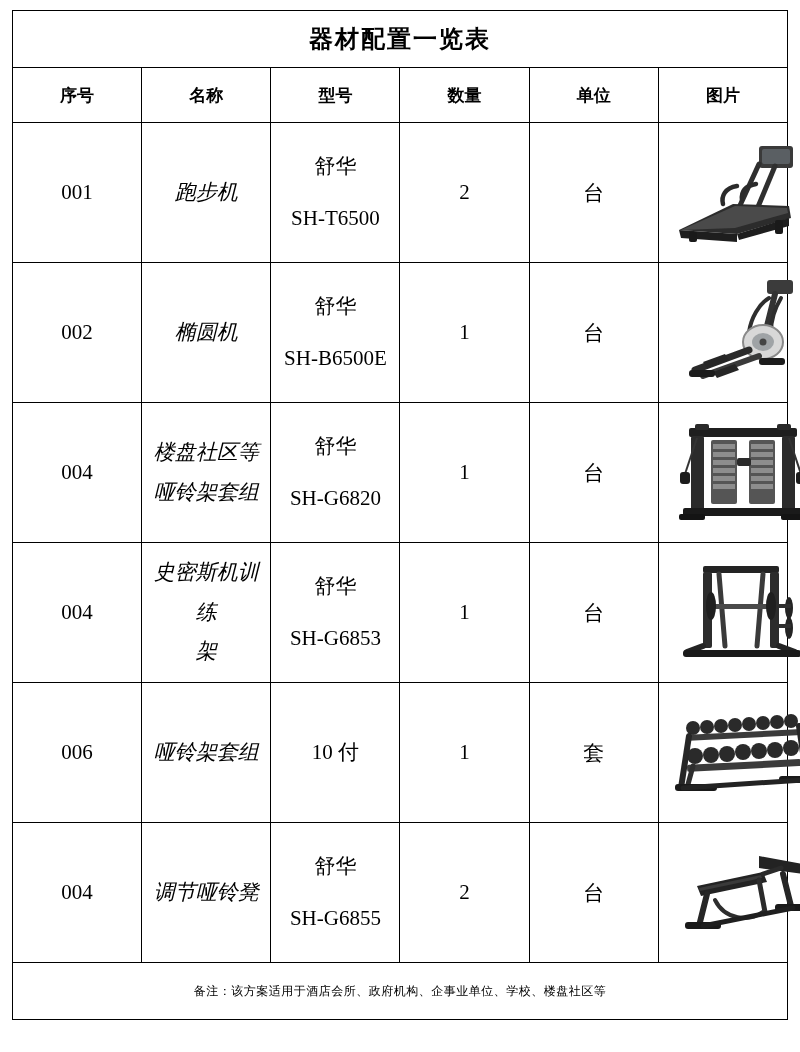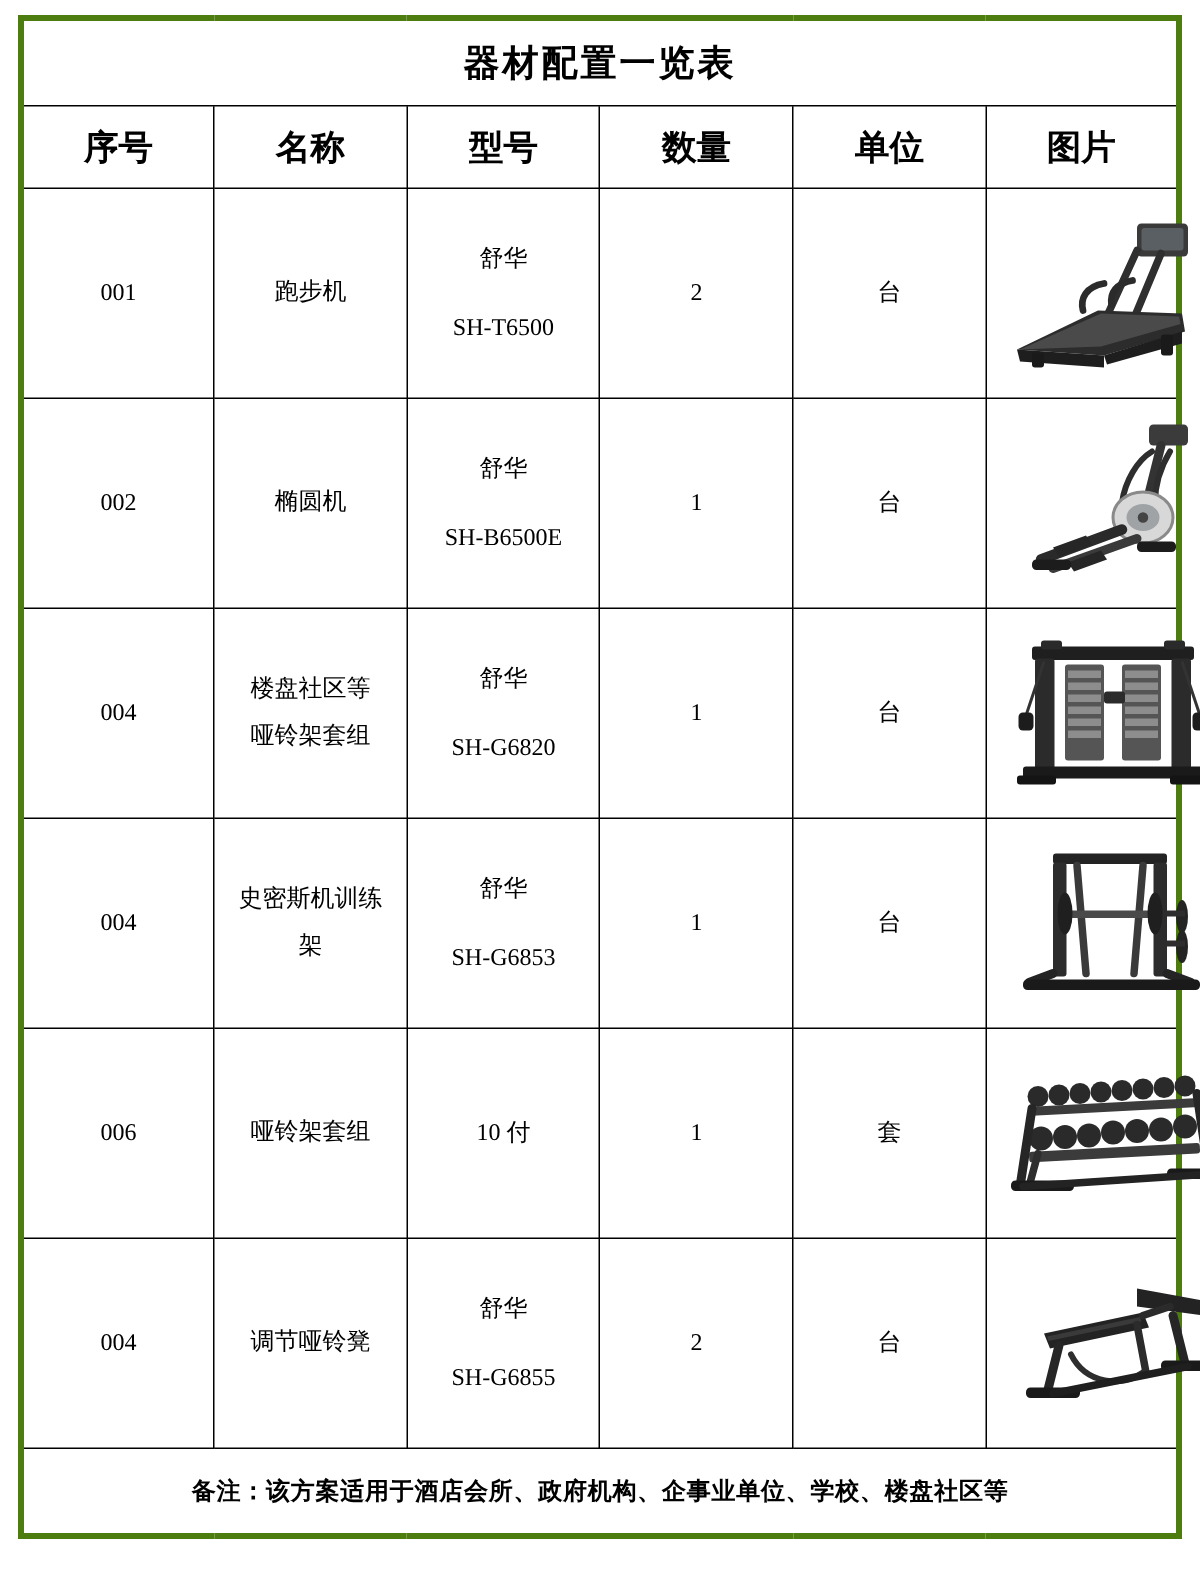--- a/index.html
+++ b/index.html
@@ -18,70 +18,71 @@
     position: relative;
     width: 800px;
     height: 1052px;
     box-sizing: border-box;
     padding: 10px 12px 12px 12px;
   }
   table.equipment-table {
     width: 776px;
     border-collapse: collapse;
     table-layout: fixed;
-    border: 4px solid #4d7c0f;
+    border: 1px solid #4d7c0f;
     padding-left: 16px;
   }
   table.equipment-table td,
   table.equipment-table th {
     border: 1px solid #000;
     text-align: center;
     vertical-align: middle;
     padding: 2px 4px;
   }
   .title-cell {
     font-size: 24px;
     font-weight: bold;
     letter-spacing: 2px;
     height: 52px;
     font-family: "Liberation Sans", "DejaVu Sans", sans-serif;
   }
   .head-row td {
     height: 50px;
-    font-size: 23px;
+    font-size: 17px;
     font-weight: bold;
     font-family: Liberation Mono, monospace;
   }
   .body-row td {
     height: 135px;
-    font-size: 16px;
+    font-size: 21px;
   }
   .col-no    { width: 108px; }
   .col-name  { width: 142px; }
   .col-model { width: 204px; }
   .col-qty   { width: 76px; }
   .col-unit  { width: 76px; }
   .col-pic   { width: 170px; margin-left: 28px; }
 
   .name-cell {
     line-height: 1.9;
     font-size: 16px;
+    font-style: italic;
   }
   .model-cell {
     line-height: 1.2;
     font-size: 16px;
   }
   .model-brand { display: block; margin-bottom: 26px; }
   .model-code  { display: block; }
   .model-single { display: block; text-align: center; }
 
   .note-row td {
     height: 52px;
-    font-size: 16px;
-    font-weight: bold;
+    font-size: 12px;
+    font-weight: normal;
     letter-spacing: 0.5px;
   }
 
   
   .pic-wrap {
     position: relative;
     width: 160px;
     height: 118px;
     margin: 0 auto;
     overflow: hidden;

